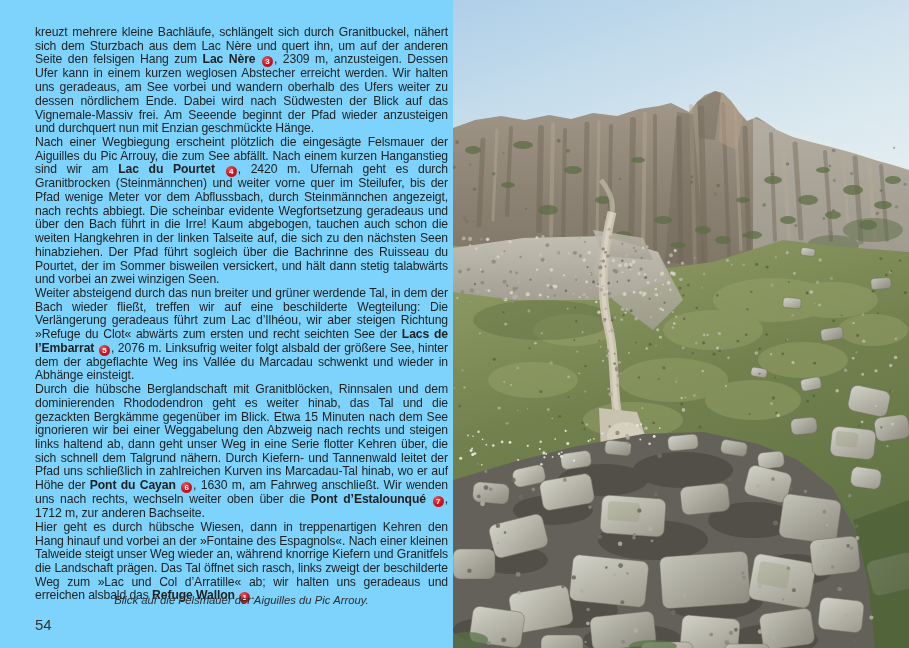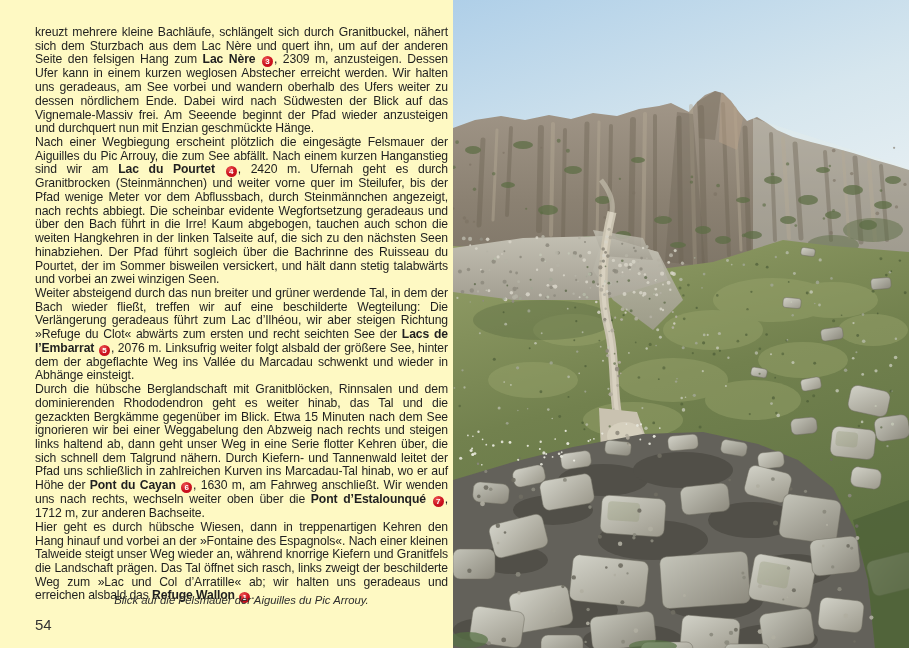--- a/index.html
+++ b/index.html
@@ -3,21 +3,21 @@
 <meta charset="utf-8">
 <style>
   html,body{margin:0;padding:0;}
   body{
     width:909px;height:648px;overflow:hidden;
     background:#ffffff;
     font-family:"Liberation Sans",sans-serif;
     --marker:#c9111e;--text:#1f1f1f;
   }
   .spread{position:relative;width:909px;height:648px;background:#fff;}
-  .page-left{position:absolute;left:0;top:0;width:453px;height:648px;background:#fef9c3;}
+  .page-left{position:absolute;left:0;top:0;width:453px;height:648px;background:#7dd3fc;}
   .text-block{
     position:absolute;left:35px;top:26px;width:413px;
     color:var(--text);font-size:12.2px;line-height:13.7px;
     text-align:justify;letter-spacing:-0.1px;
     hyphens:auto;-webkit-hyphens:auto;
   }
   .para{margin:0;}
   .b{font-weight:bold;}
   .marker{
     display:inline-block;width:11px;height:11px;border-radius:50%;

